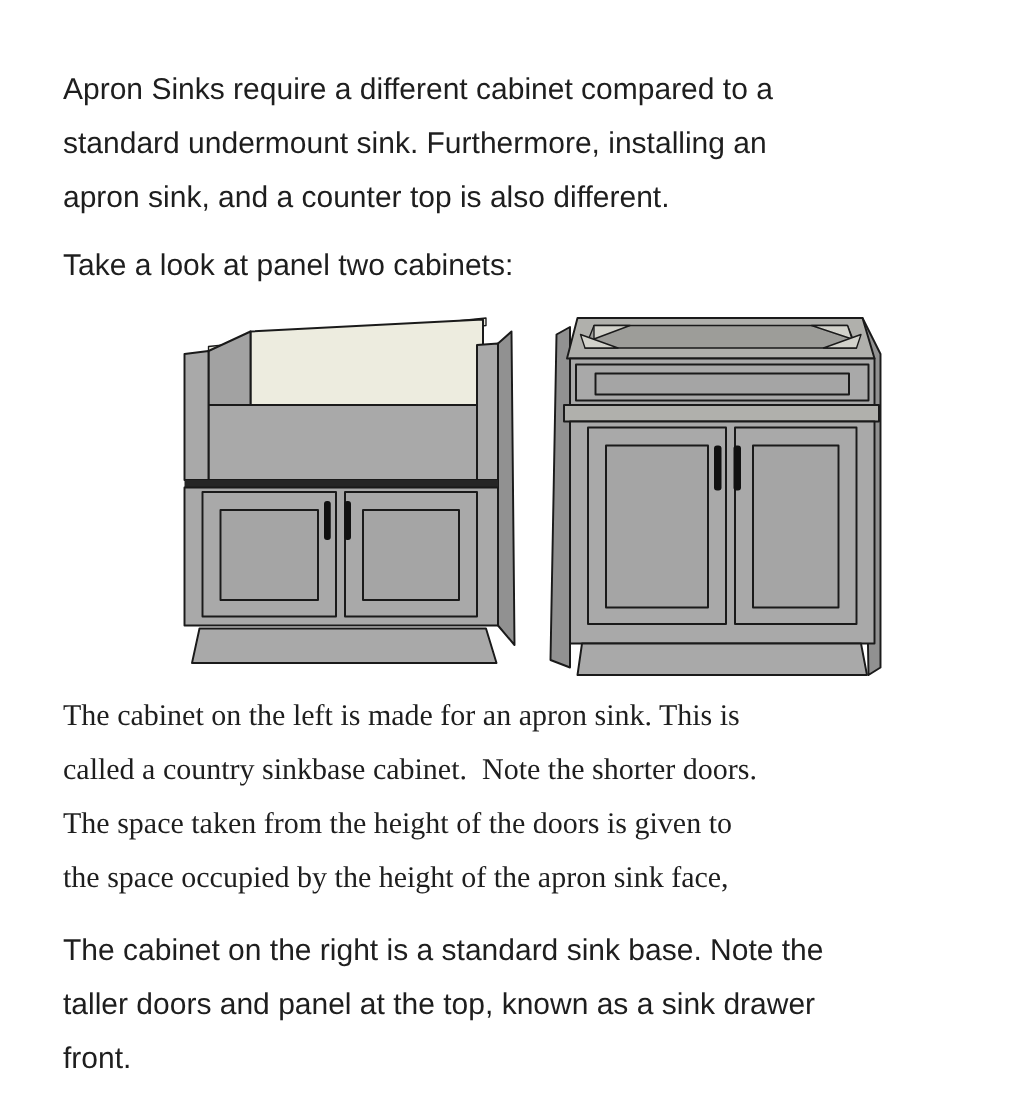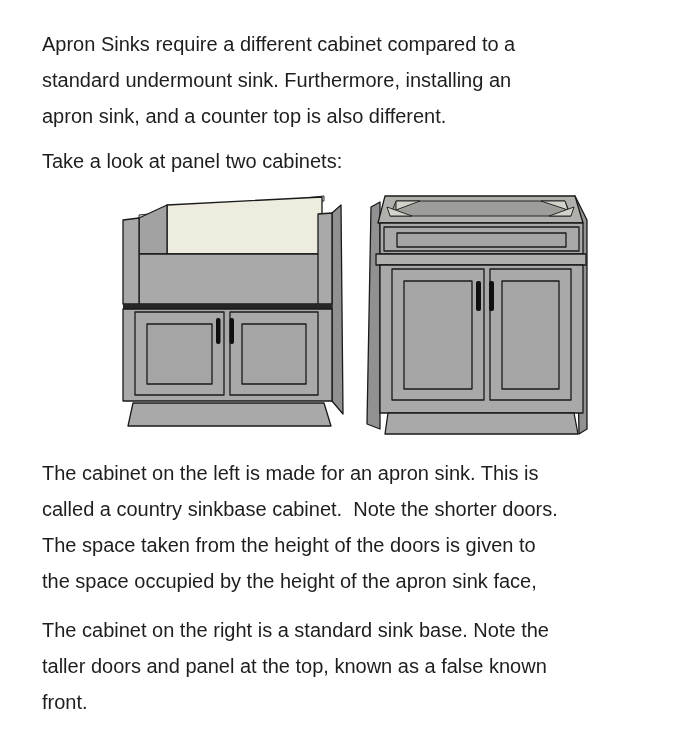--- a/index.html
+++ b/index.html
@@ -6,25 +6,25 @@
   body{
     width:678px;height:739px;
     background:#ffffff;
     font-family:"Liberation Sans","DejaVu Sans",sans-serif;
     font-size:20px;
     line-height:36px;
     color:#1e1e1e;
     overflow:hidden;
   }
   .text-block{padding:0 40px 0 42px;}
-  .text-block.first{padding-top:26px;}
+  .text-block.first{padding-top:42px;}
   p{margin:0;white-space:pre-line;}
   p.intro{margin-bottom:9px;}
   p.lead-in{margin-bottom:0;}
-  p.left-desc{margin-top:12px;margin-bottom:13px;}
+  p.left-desc{margin-top:0;margin-bottom:13px;font-family:Liberation Serif, serif;}
   p.right-desc{margin-bottom:0;}
   svg.figure{display:block;margin-top:4px;}
 
   
   .ol{stroke:var(--outline,#1a1a1a);stroke-width:1.3;stroke-linejoin:round;}
   .thin{stroke-width:0.9;}
   .f-gray{fill:var(--cabinet-gray,#a9a9a9);}
   .f-gray2{fill:var(--cabinet-gray-dark,#919191);}
   .f-side{fill:var(--side-gray,#a2a2a2);}
   .f-cream{fill:var(--cream,#edecdf);}
@@ -113,15 +113,15 @@
     <path class="f-gray ol" d="M388,412 L574,412 L578,433 L385,433 Z"></path>
   </g>
 </svg>
 
 <div class="text-block">
   <p class="left-desc">The cabinet on the left is made for an apron sink. This is
 called a country sinkbase cabinet.&nbsp; Note the shorter doors.
 The space taken from the height of the doors is given to
 the space occupied by the height of the apron sink face,</p>
   <p class="right-desc">The cabinet on the right is a standard sink base. Note the
-taller doors and panel at the top, known as a false known
+taller doors and panel at the top, known as a sink drawer
 front.</p>
 </div>
 
 </body></html>

